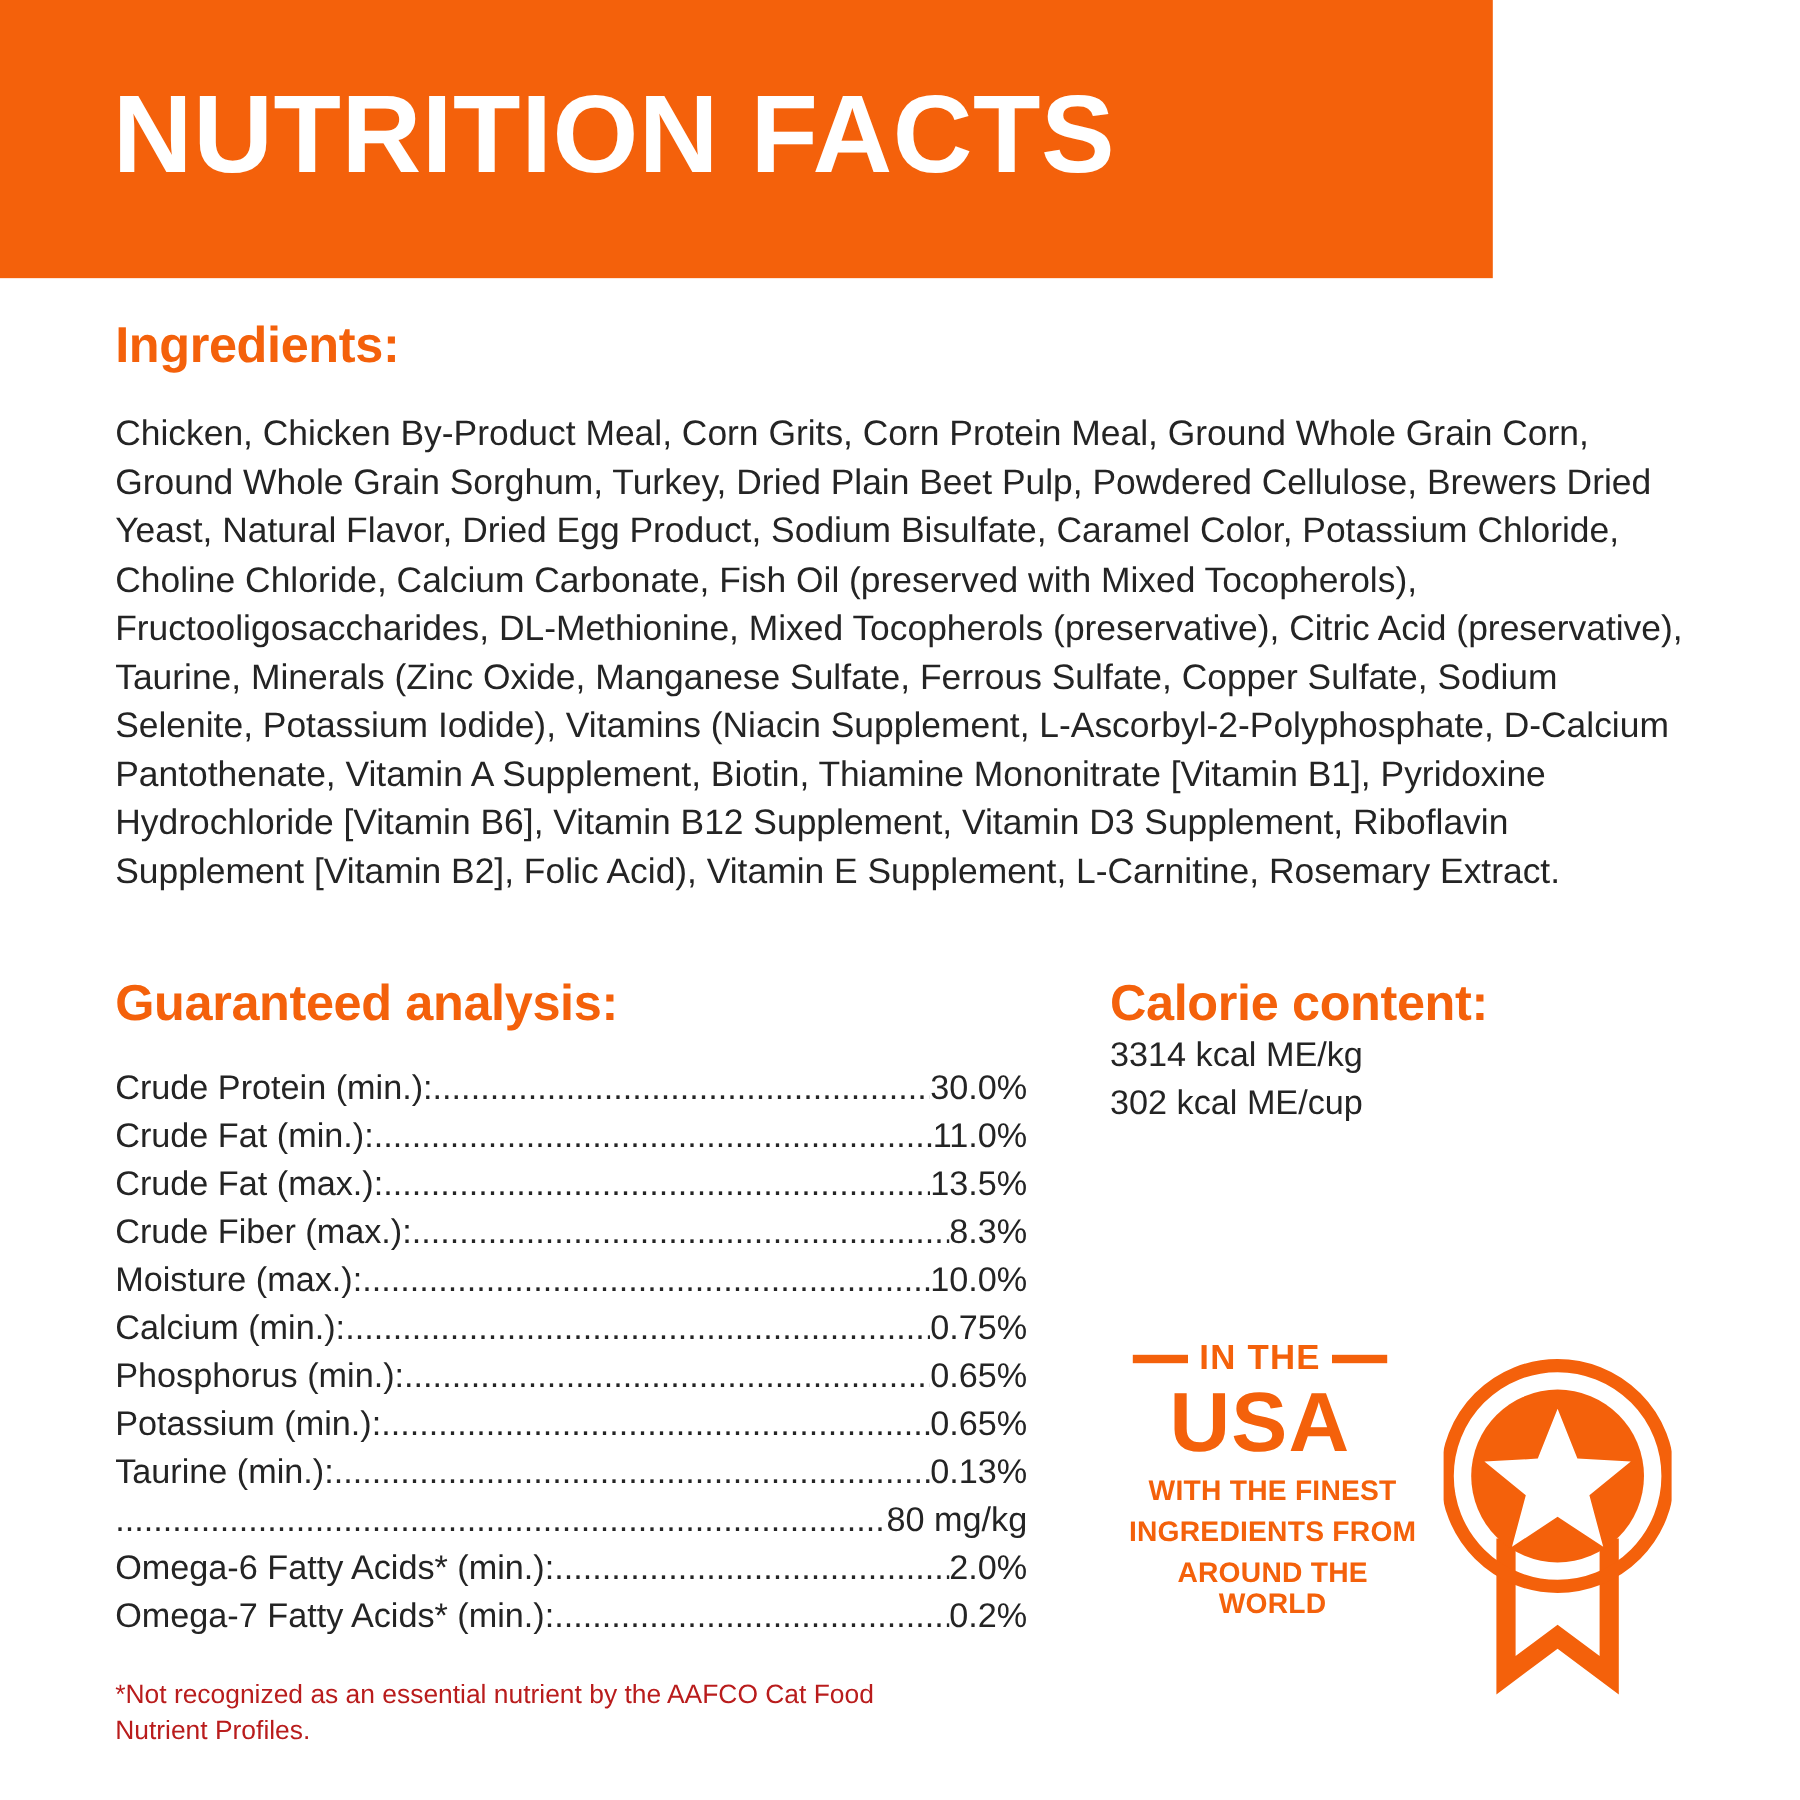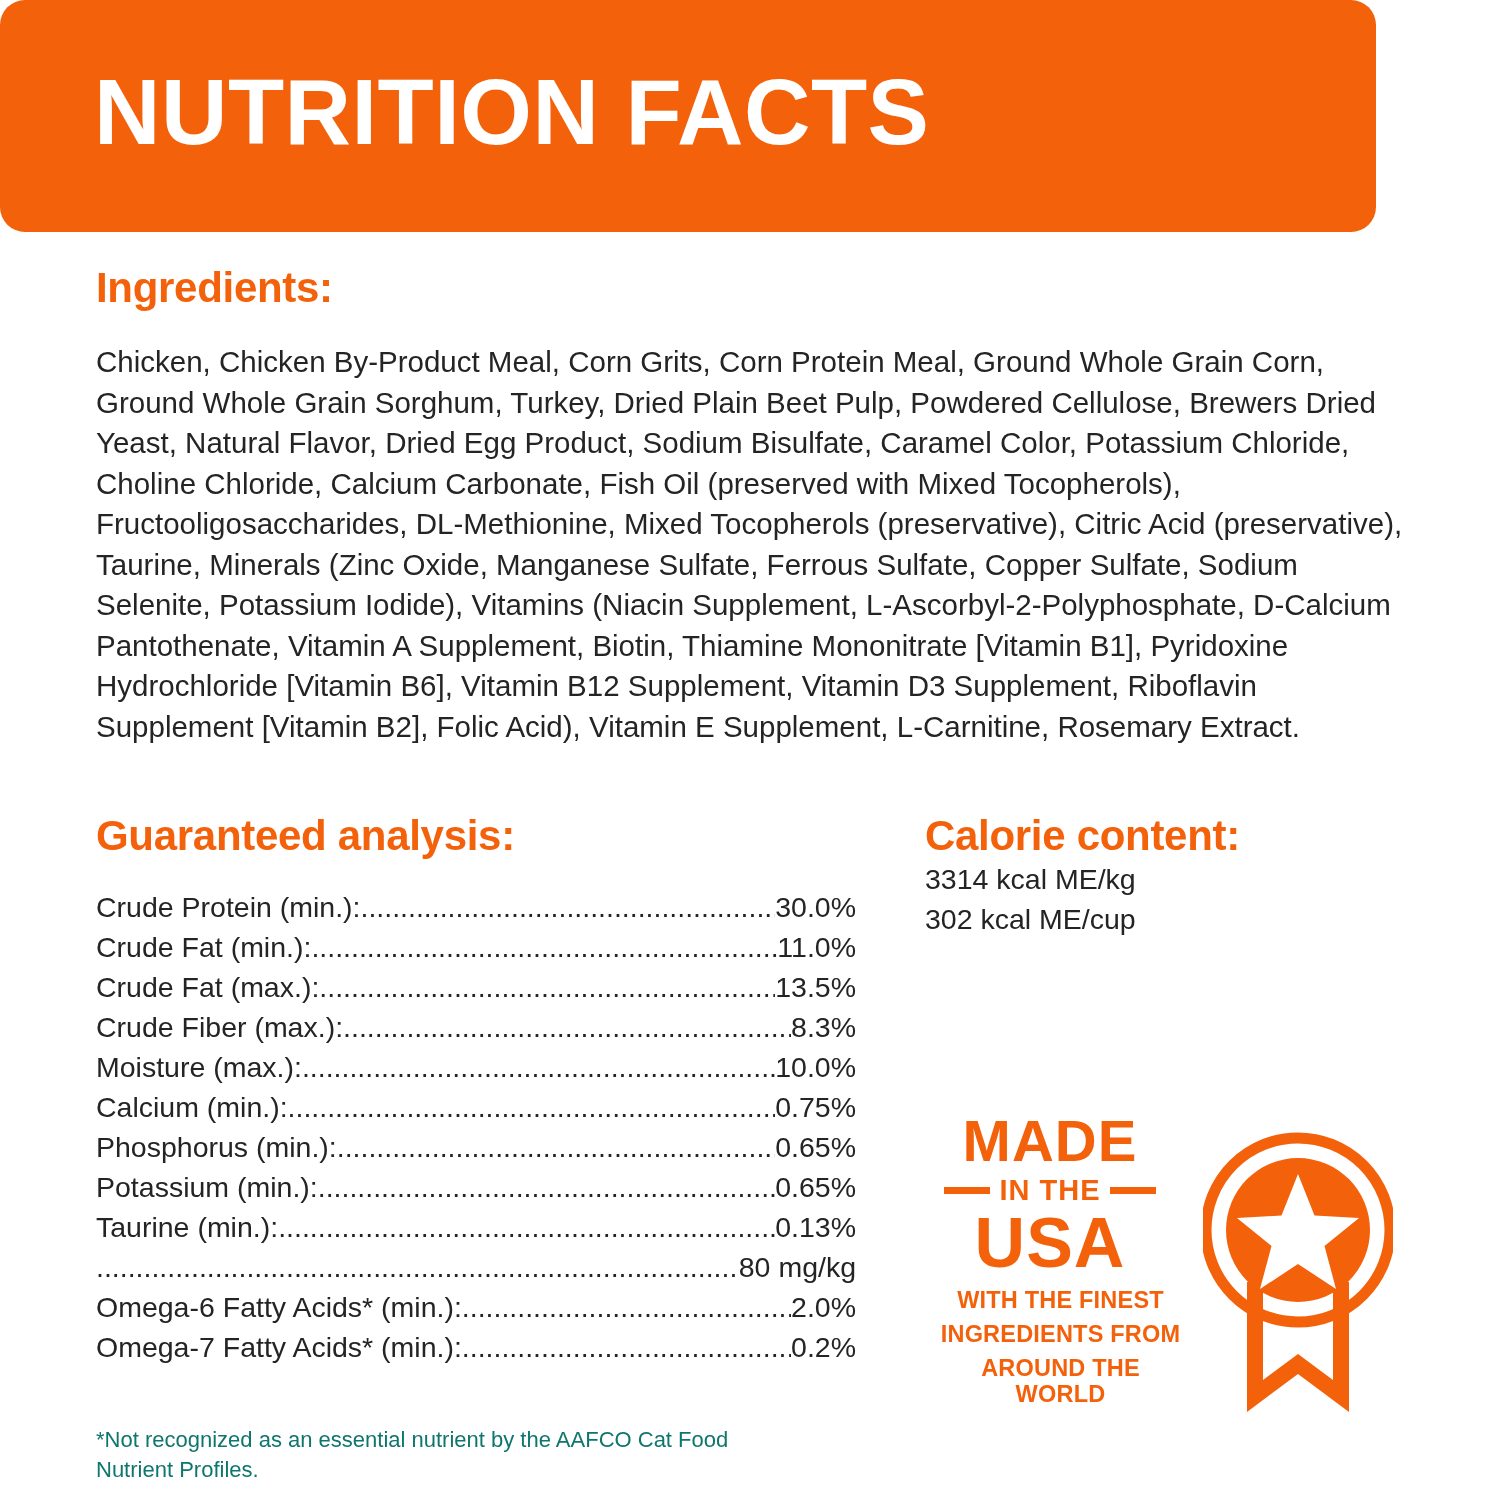--- a/index.html
+++ b/index.html
@@ -15,26 +15,25 @@
     width: 1500px;
     height: 1500px;
     background: #ffffff;
     overflow: hidden;
   }
 
   
   .header {
     position: absolute;
     top: 0; left: 0;
-    width: 1376px;
+    width: 1244px;
     height: 232px;
     background: #F4610B;
     display: flex;
     align-items: center;
-    border-radius: 25px;
   }
   .header-title {
     color: #ffffff;
     font-size: 92px;
     font-weight: bold;
     letter-spacing: 0.5px;
     margin-left: 94px;
     line-height: 1;
     transform: translateY(-4px);
   }
@@ -100,25 +99,25 @@
     white-space: nowrap;
     color: #242424;
     letter-spacing: 0px;
     font-size: 28.5px;
   }
   .ga-value { flex: 0 0 auto; }
 
   #footnote {
     position: absolute;
     left: 96px;
-    top: 1193px;
+    top: 1165px;
     width: 700px;
     font-size: 22px;
     line-height: 30px;
-    color: #0f766e;
+    color: #b91c1c;
   }
 
   
   #calorie-heading {
     position: absolute;
     left: 925px;
     top: 580px;
   }
   #calorie-list {
     position: absolute;
@@ -269,21 +268,20 @@
     <div id="footnote">*Not recognized as an essential nutrient by the AAFCO Cat Food Nutrient Profiles.</div>
 
     <div class="section-title" id="calorie-heading">Calorie content:</div>
     <div id="calorie-list">
         <div>3314 kcal ME/kg</div>
         <div>302 kcal ME/cup</div>
       </div>
 
     <div id="usa-badge">
       <div class="usa-text-block">
-        <div class="usa-made">MADE</div>
         <div class="usa-inthe-row">
           <span class="usa-rule"></span>
           <span class="usa-inthe">IN THE</span>
           <span class="usa-rule"></span>
         </div>
         <div class="usa-usa">USA</div>
         <div class="usa-fine">WITH THE FINEST</div>
         <div class="usa-fine">INGREDIENTS FROM</div>
         <div class="usa-fine">AROUND THE WORLD</div>
       </div>

